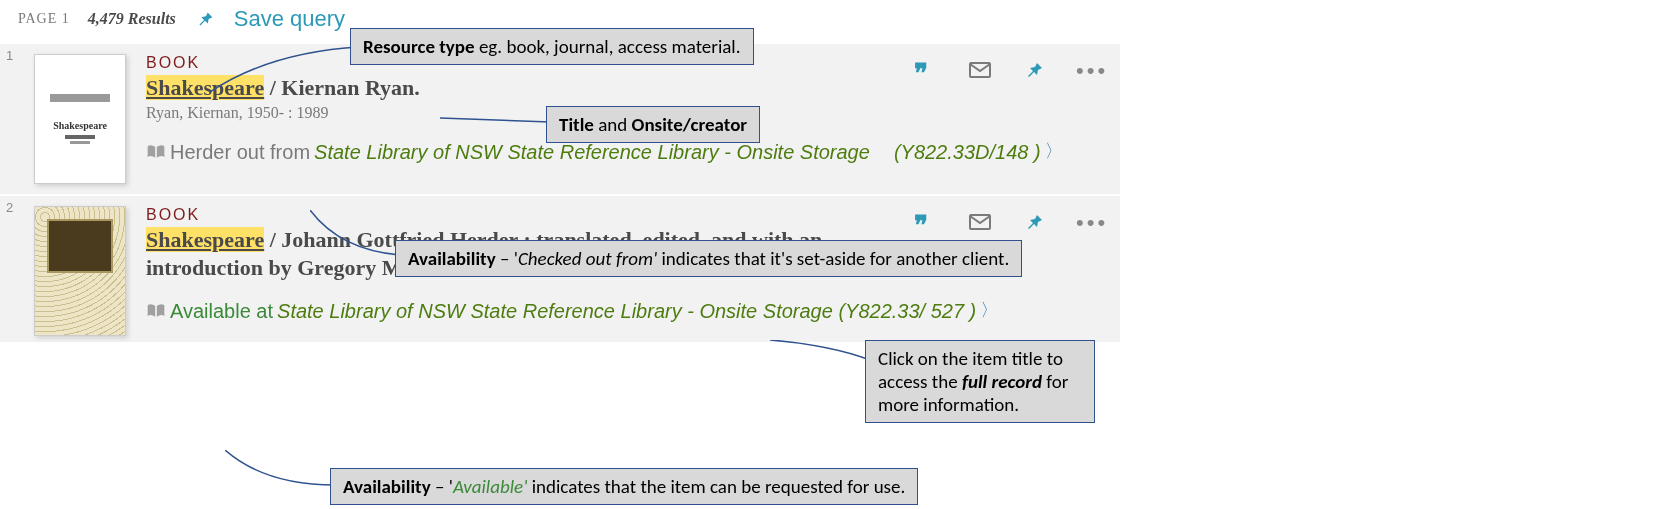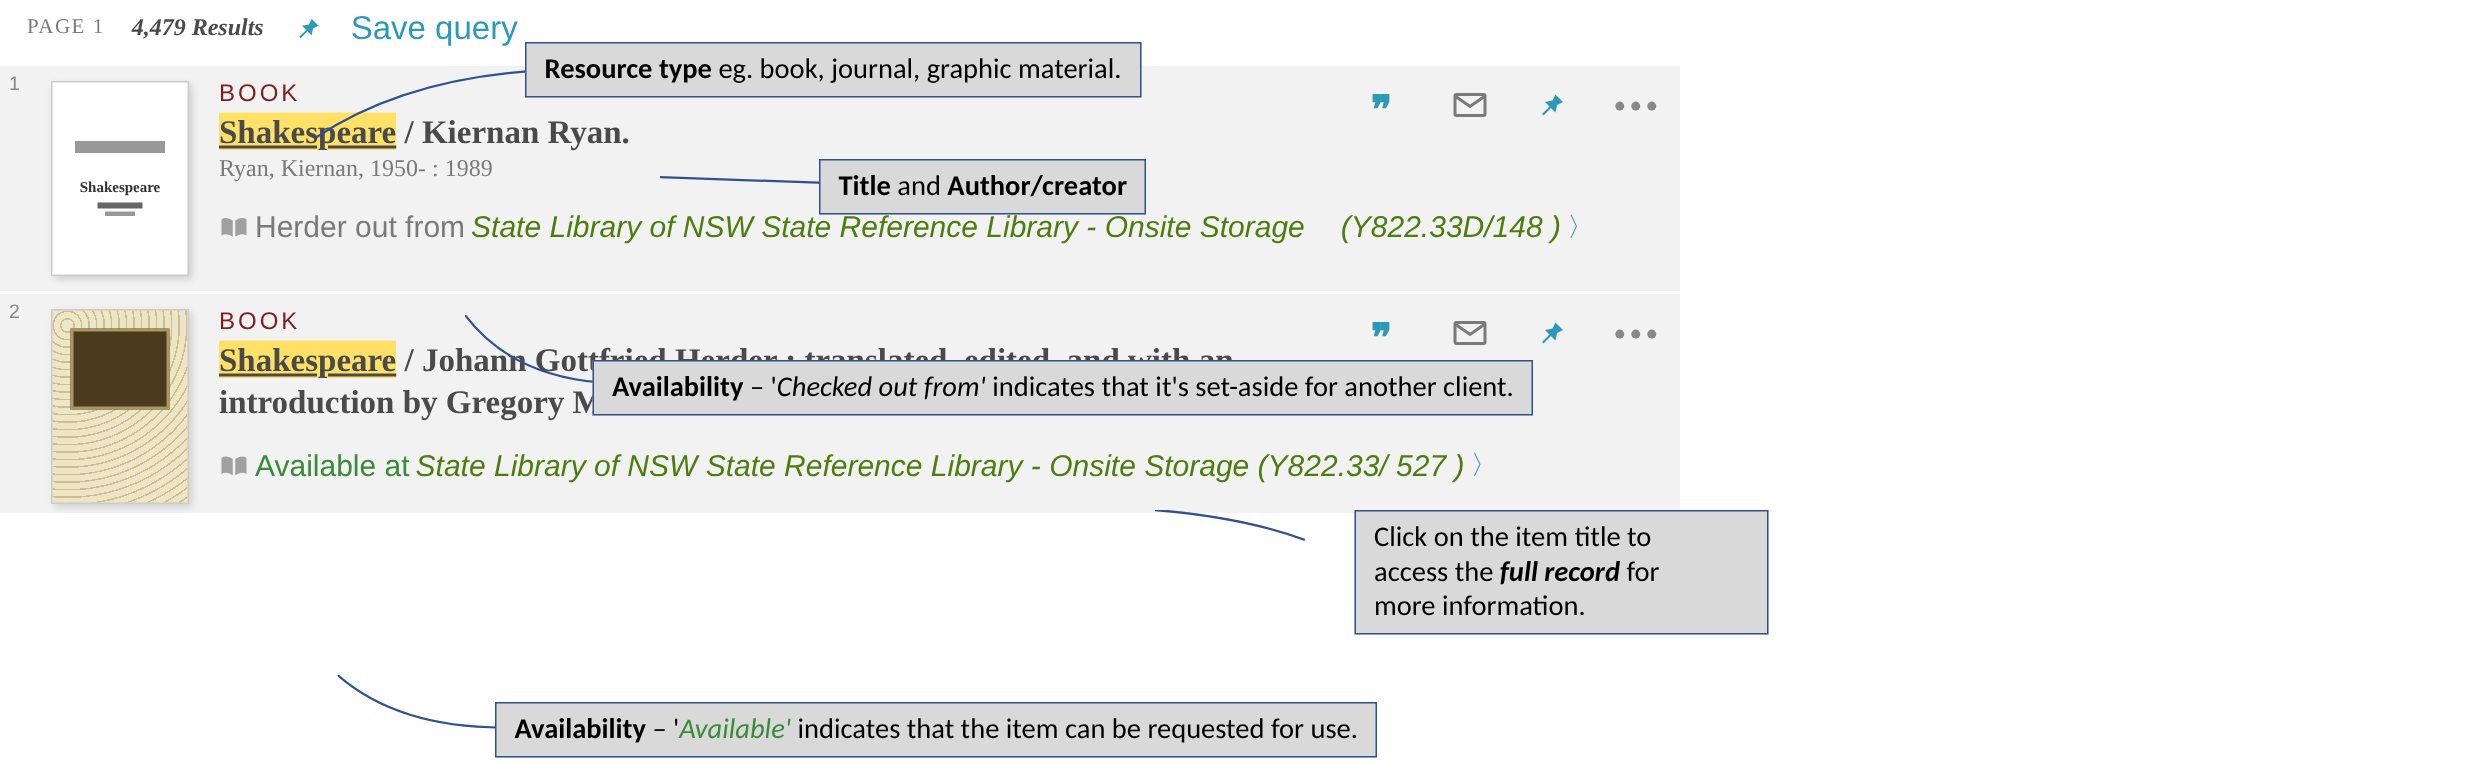--- a/index.html
+++ b/index.html
@@ -263,41 +263,41 @@
         <path d="M14 4l6 6-4 2-1 5-3-3-5 5-1-1 5-5-3-3 5-1 2-4z"></path>
       </svg>
     <span class="action-icon dots">•••</span>
   </div>
 </div>
 
 <svg class="leader" style="left:210px;top:42px;width:150px;height:60px">
     <path d="M0 50 Q 60 10 150 5"></path>
   </svg>
 <div class="callout" style="left:350px;top:28px">
-  <b>Resource type</b><span> eg. book, journal, graphic material.</span>
+  <b>Resource type</b><span> eg. book, journal, access material.</span>
 </div>
 
 <svg class="leader" style="left:440px;top:110px;width:110px;height:20px">
     <path d="M0 8 L110 12"></path>
   </svg>
 <div class="callout" style="left:546px;top:106px">
-  <b>Title</b><span> and </span><b>Author/creator</b>
+  <b>Title</b><span> and </span><b>Onsite/creator</b>
 </div>
 
 <svg class="leader" style="left:310px;top:210px;width:90px;height:50px">
     <path d="M0 0 Q 30 40 90 45"></path>
   </svg>
 <div class="callout" style="left:395px;top:240px">
   <b>Availability</b><span> – '</span><i>Checked out from'</i><span> indicates that it's set-aside for another client.</span>
 </div>
 
 <svg class="leader" style="left:770px;top:340px;width:100px;height:30px">
     <path d="M0 0 Q 60 5 100 20"></path>
   </svg>
-<div class="callout wrap" style="left:903px;top:340px;width:276px">
+<div class="callout wrap" style="left:865px;top:340px;width:230px">
   <span>Click on the item title to</span><br>
   <span>access the </span><b><i>full record</i></b><span> for</span><br>
   <span>more information.</span>
 </div>
 
 <svg class="leader" style="left:225px;top:450px;width:110px;height:40px">
     <path d="M0 0 Q 40 35 110 35"></path>
   </svg>
 <div class="callout" style="left:330px;top:468px">
   <b>Availability</b><span> – '</span><i style="color:#3a8a3a">Available'</i><span> indicates that the item can be requested for use.</span>

